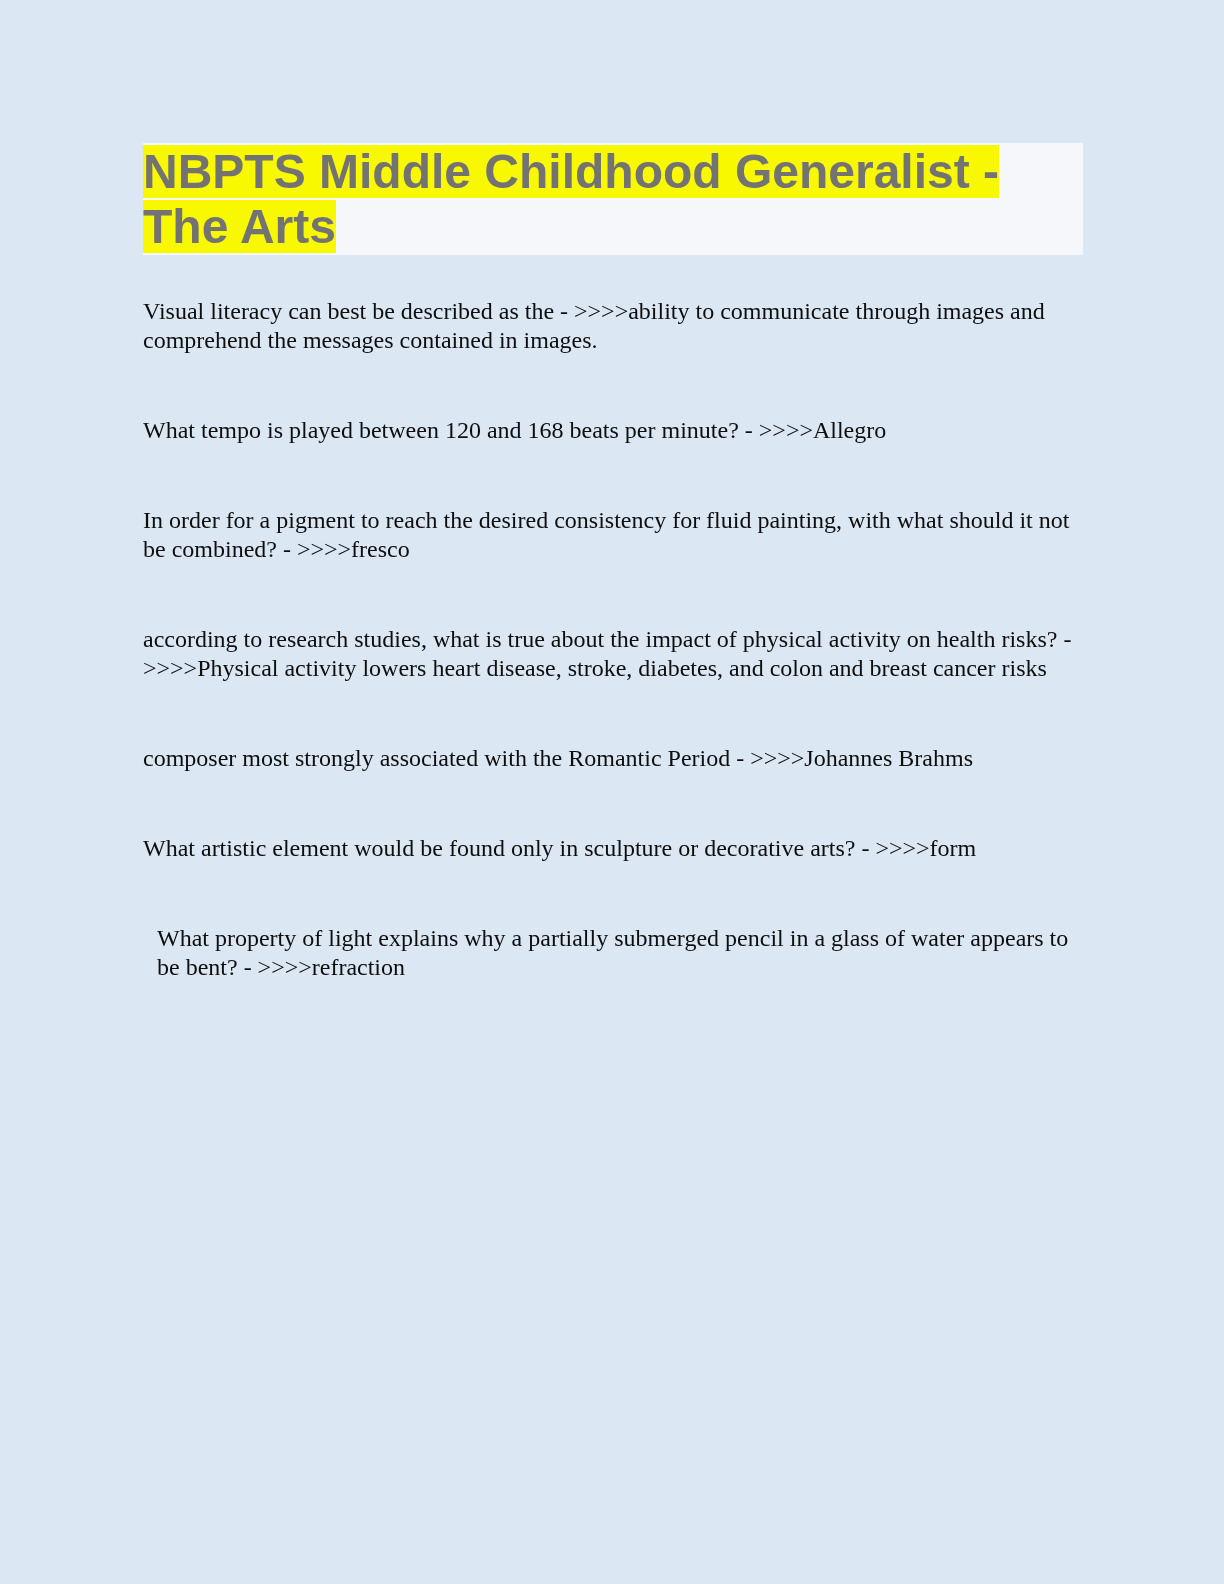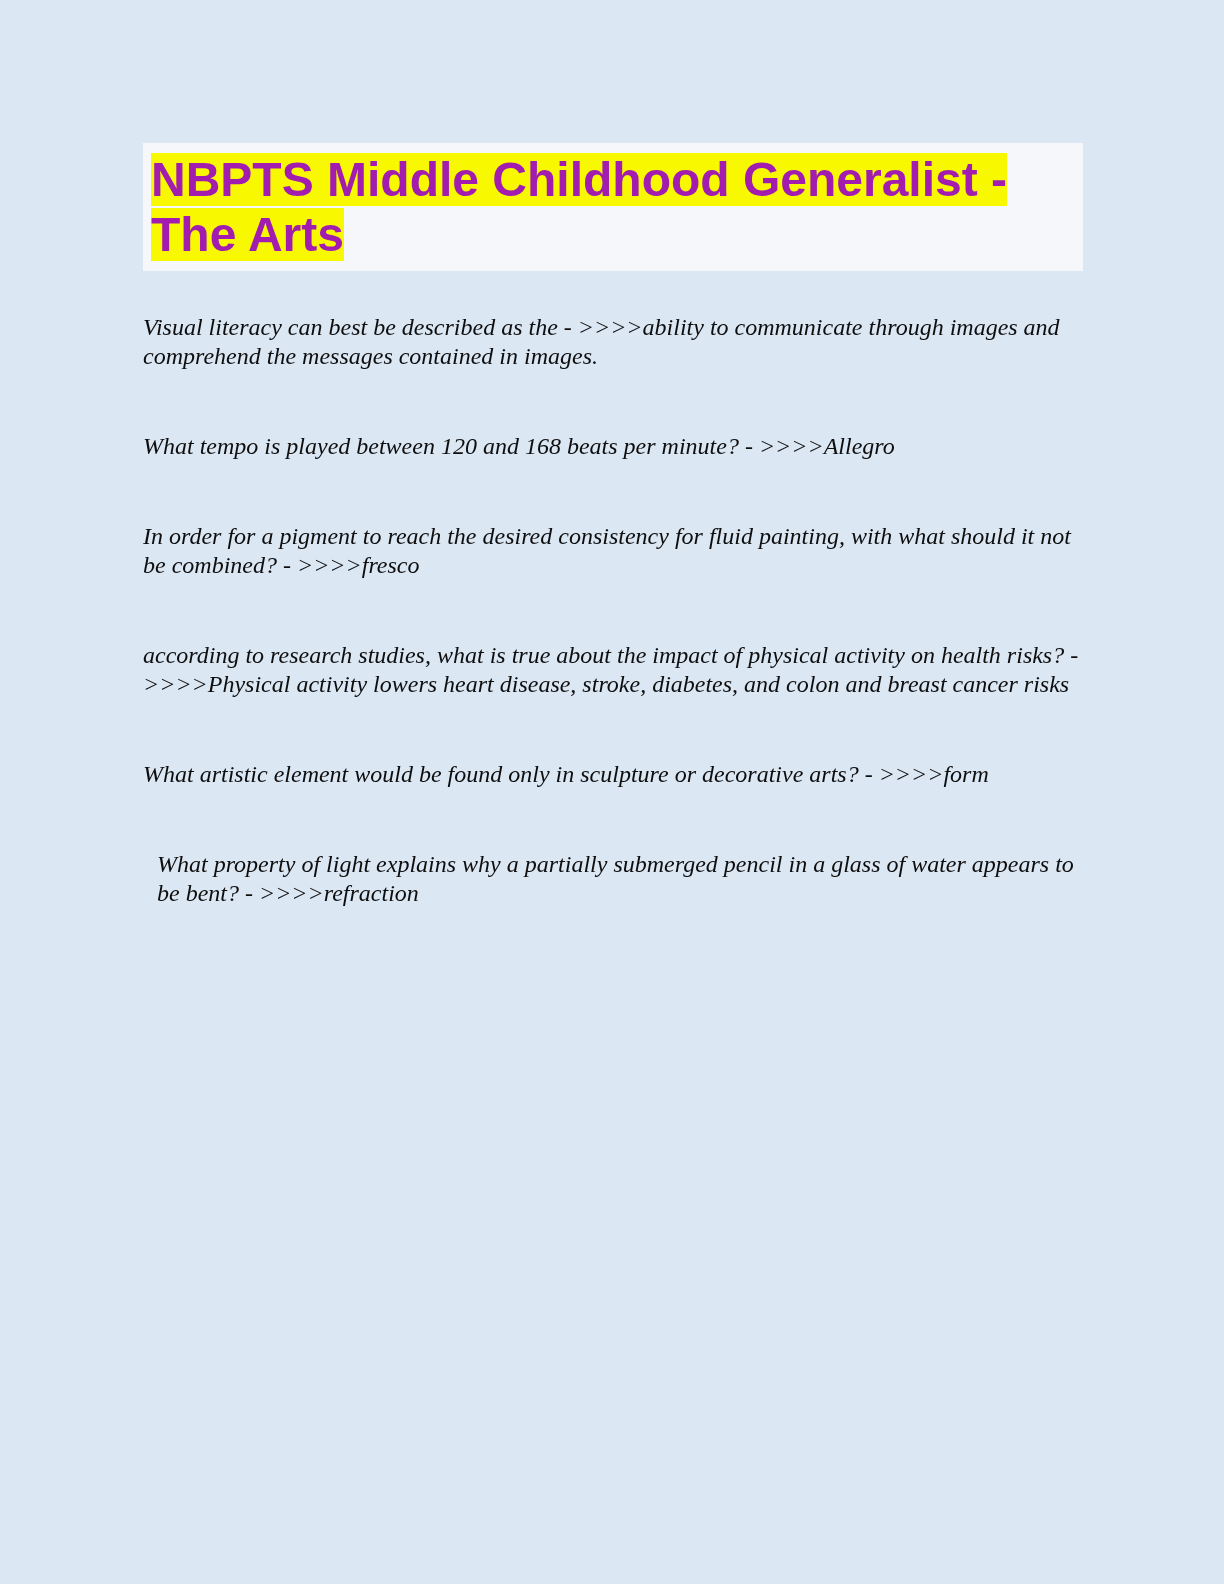--- a/index.html
+++ b/index.html
@@ -17,34 +17,33 @@
     width: 1224px;
     height: 1584px;
     padding: 143px 140px 0 143px;
   }
   .title-block {
     width: 940px;
     background: #f5f7fa;
     padding: 1px 0;
   }
   .page-title {
-    margin: 8px;
+    margin: 0;
     font-family: "Liberation Sans", sans-serif;
     font-weight: bold;
     font-size: 48px;
     line-height: 55px;
-    color: #a21caf;
+    color: #737373;
   }
   .title-highlight {
     background: #f8f800;
   }
   .qa-list {
     margin-top: 42px;
     width: 941px;
-    font-style: italic;
   }
   .qa-paragraph {
     margin: 0 0 61px 0;
     font-family: "Liberation Serif", serif;
     font-size: 24px;
     line-height: 29px;
     color: #0e0e0e;
   }
   .qa-paragraph:last-child {
     margin-bottom: 0;
@@ -58,17 +57,18 @@
 
   <header class="title-block">
     <h1 class="page-title"><span class="title-highlight">NBPTS Middle Childhood Generalist - The Arts</span></h1>
   </header>
 
   <main class="qa-list">
     <p class="qa-paragraph">Visual literacy can best be described as the - &gt;&gt;&gt;&gt;ability to communicate through images and comprehend the messages contained in images.</p>
     <p class="qa-paragraph">What tempo is played between 120 and 168 beats per minute? - &gt;&gt;&gt;&gt;Allegro</p>
     <p class="qa-paragraph">In order for a pigment to reach the desired consistency for fluid painting, with what should it not be combined? - &gt;&gt;&gt;&gt;fresco</p>
     <p class="qa-paragraph">according to research studies, what is true about the impact of physical activity on health risks? - &gt;&gt;&gt;&gt;Physical activity lowers heart disease, stroke, diabetes, and colon and breast cancer risks</p>
+    <p class="qa-paragraph">composer most strongly associated with the Romantic Period - &gt;&gt;&gt;&gt;Johannes Brahms</p>
     <p class="qa-paragraph">What artistic element would be found only in sculpture or decorative arts? - &gt;&gt;&gt;&gt;form</p>
     <p class="qa-paragraph">What property of light explains why a partially submerged pencil in a glass of water appears to be bent? - &gt;&gt;&gt;&gt;refraction</p>
   </main>
 
 </div>
 
 </body></html>

